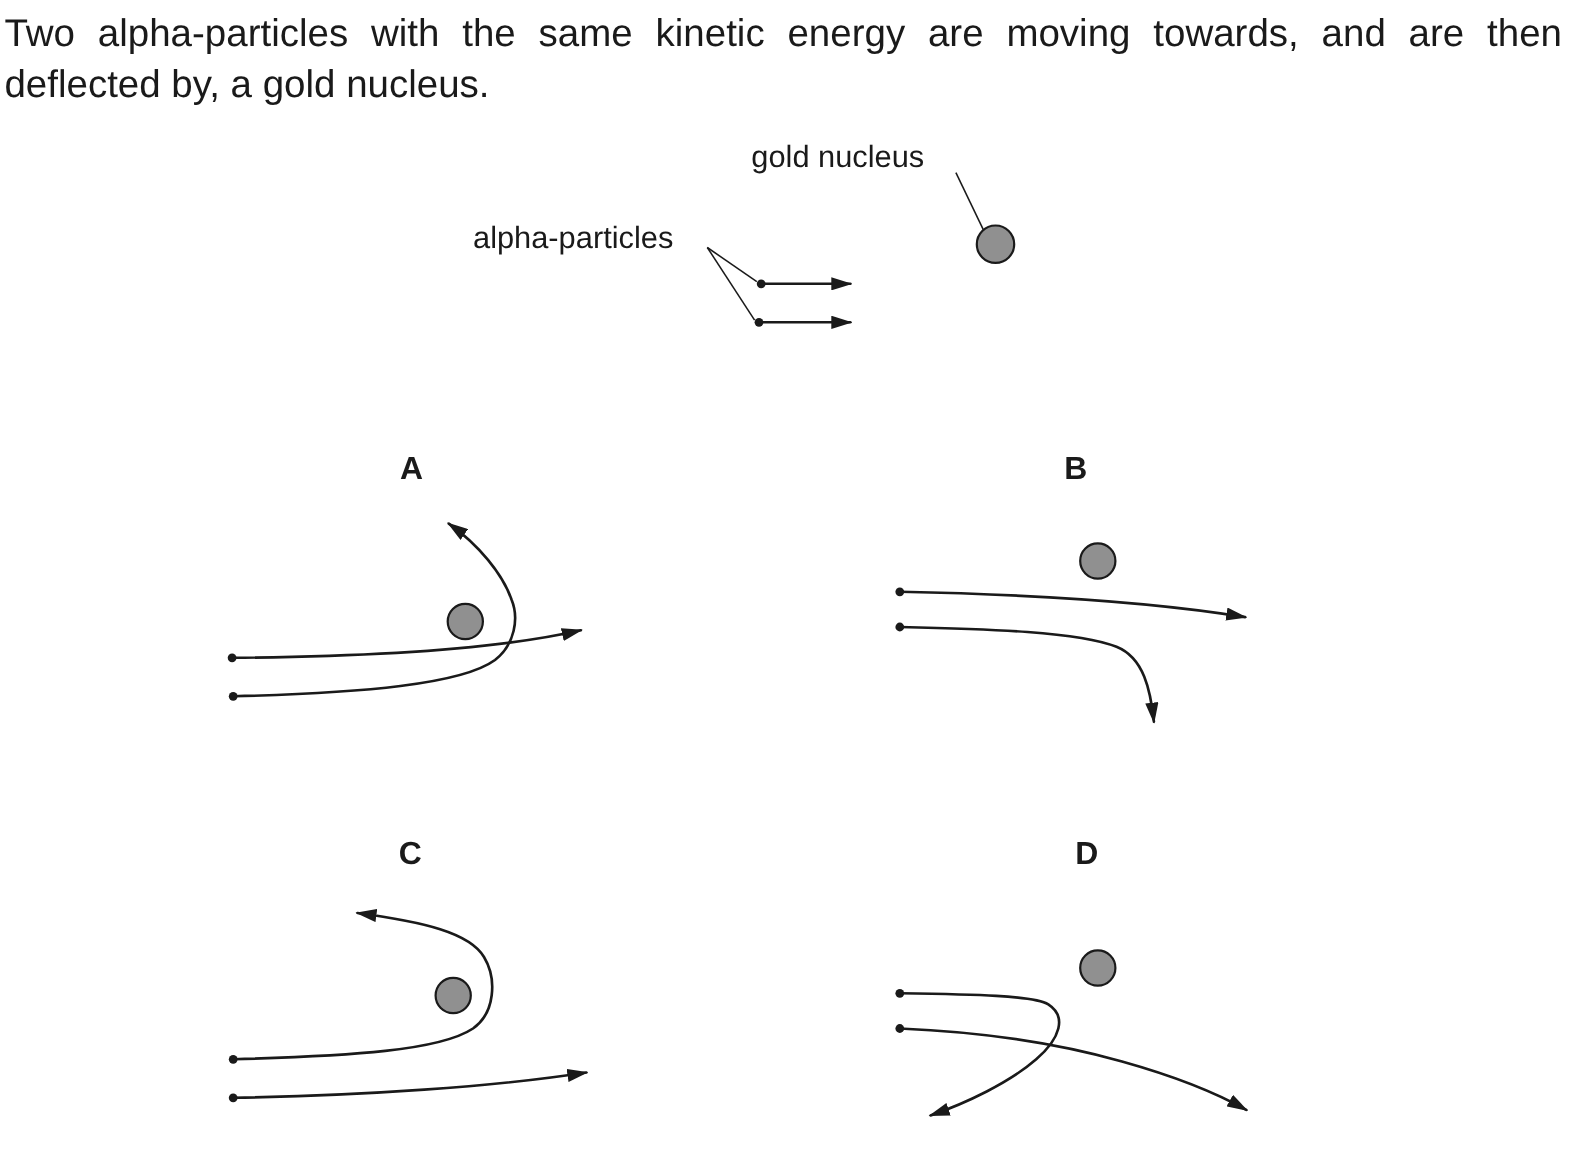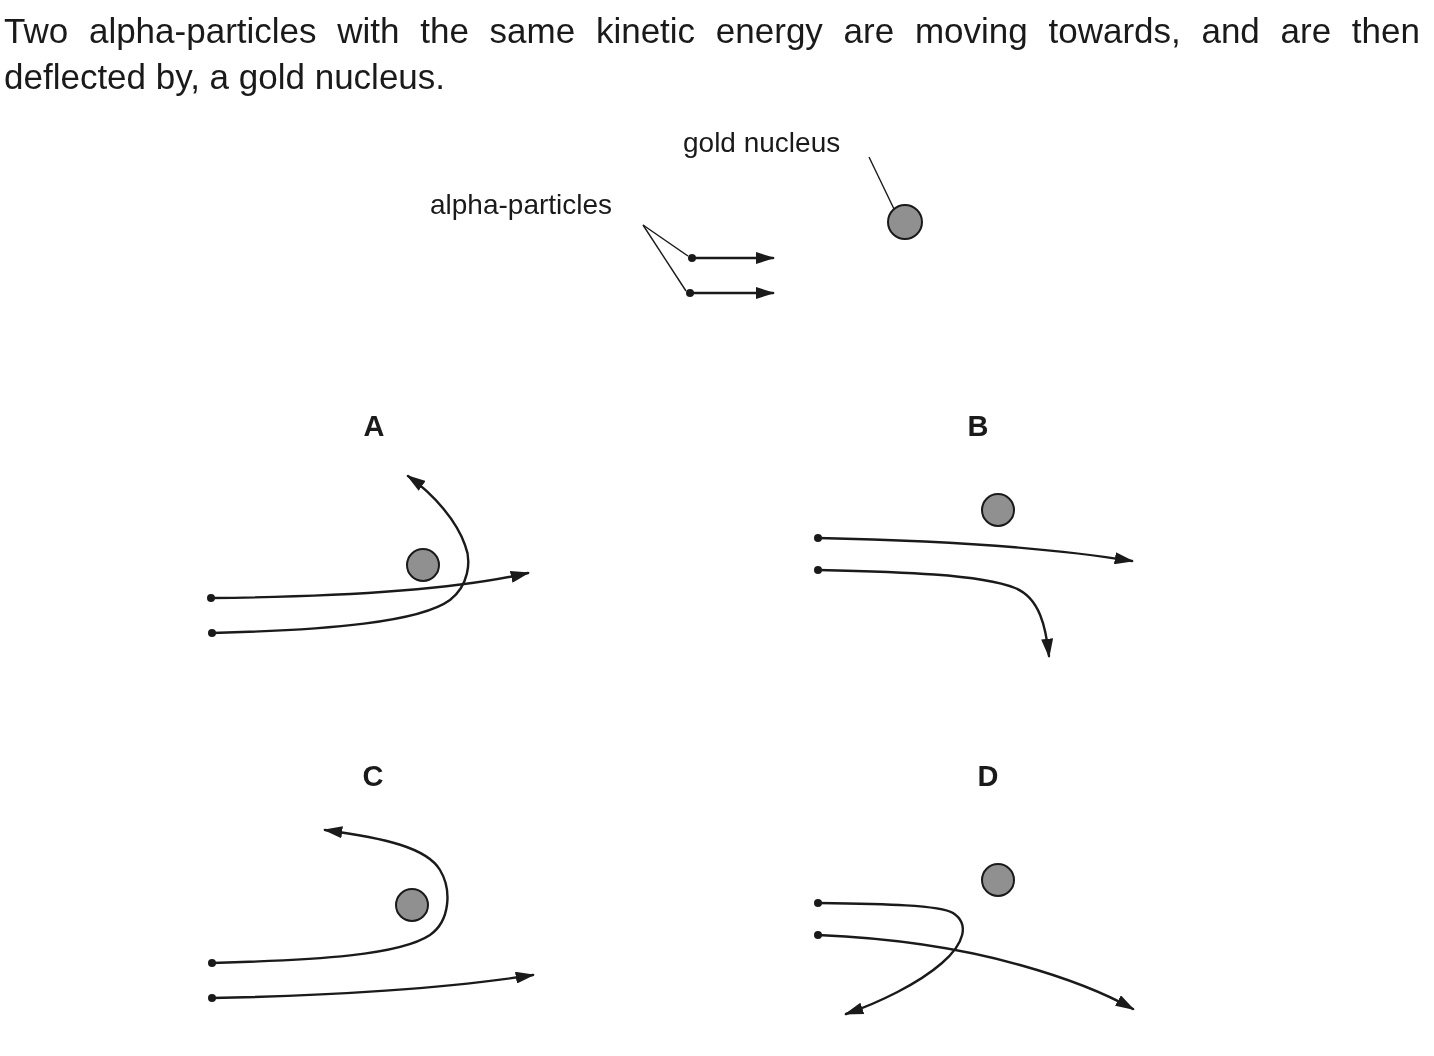--- a/index.html
+++ b/index.html
@@ -35,21 +35,21 @@
   .dot{fill:#1a1a1a;stroke:none;}
 </style>
 </head>
 <body>
 
 <div id="page">
 
   <p class="intro-text">Two alpha-particles with the same kinetic energy are moving towards, and are then deflected by, a gold nucleus.</p>
 
   <div class="diagram-label" style="left:683px;top:127px;">gold nucleus</div>
-  <div class="diagram-label" style="left:430px;top:189px;">alpha-particles</div>
+  <div class="diagram-label" style="left:430px;top:200px;">alpha-particles</div>
 
   <svg style="left:380px;top:110px;" width="580" height="210" viewBox="0 0 580 210">
     <defs>
       <marker id="arr-intro" markerWidth="8" markerHeight="5" refX="7.2" refY="2.5" orient="auto">
         <path d="M0,0 L8,2.5 L0,5 Z" fill="#1a1a1a"></path>
       </marker>
     </defs>
 
     <line class="ptr" x1="489" y1="47" x2="514" y2="99"></line>
 

